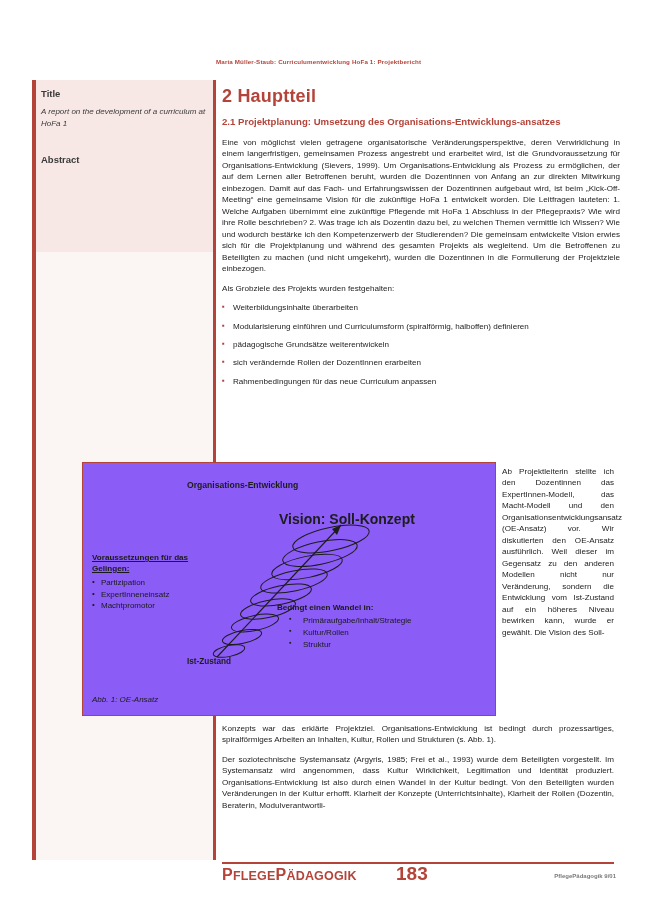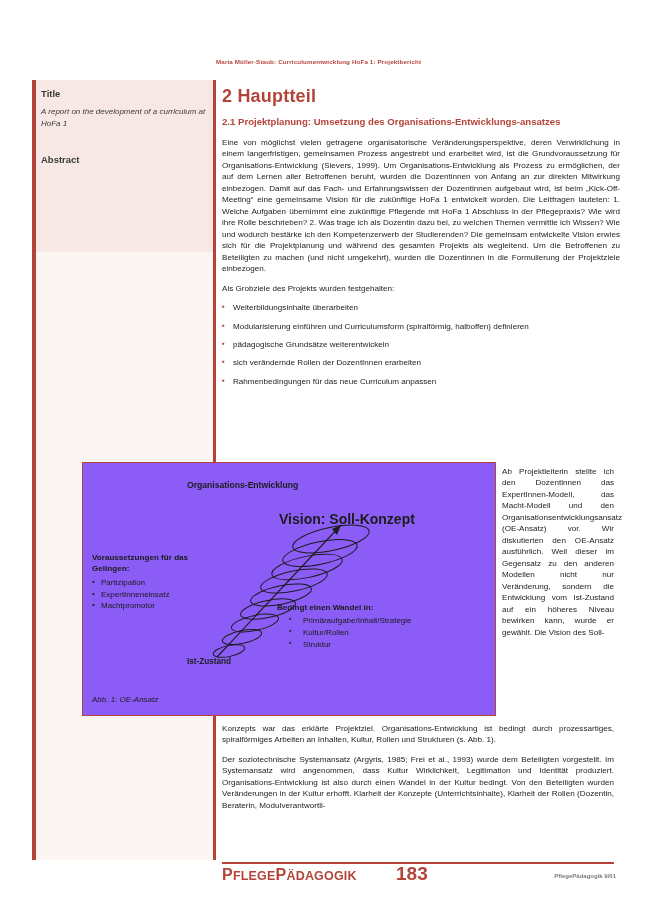--- a/index.html
+++ b/index.html
@@ -176,20 +176,21 @@
   .fig-left-box {
     position: absolute;
     left: 9px; top: 90px;
     width: 120px;
   }
   .fig-left-box .lbl {
     font-size: 8.1px;
     font-weight: bold;
     line-height: 1.3;
     margin-bottom: 3px;
+    text-decoration: underline;
   }
   .fig-left-box ul, .fig-right-box ul {
     margin: 0; padding: 0; list-style: none;
   }
   .fig-left-box li {
     font-size: 8px;
     line-height: 1.45;
     padding-left: 9px;
     position: relative;
   }

